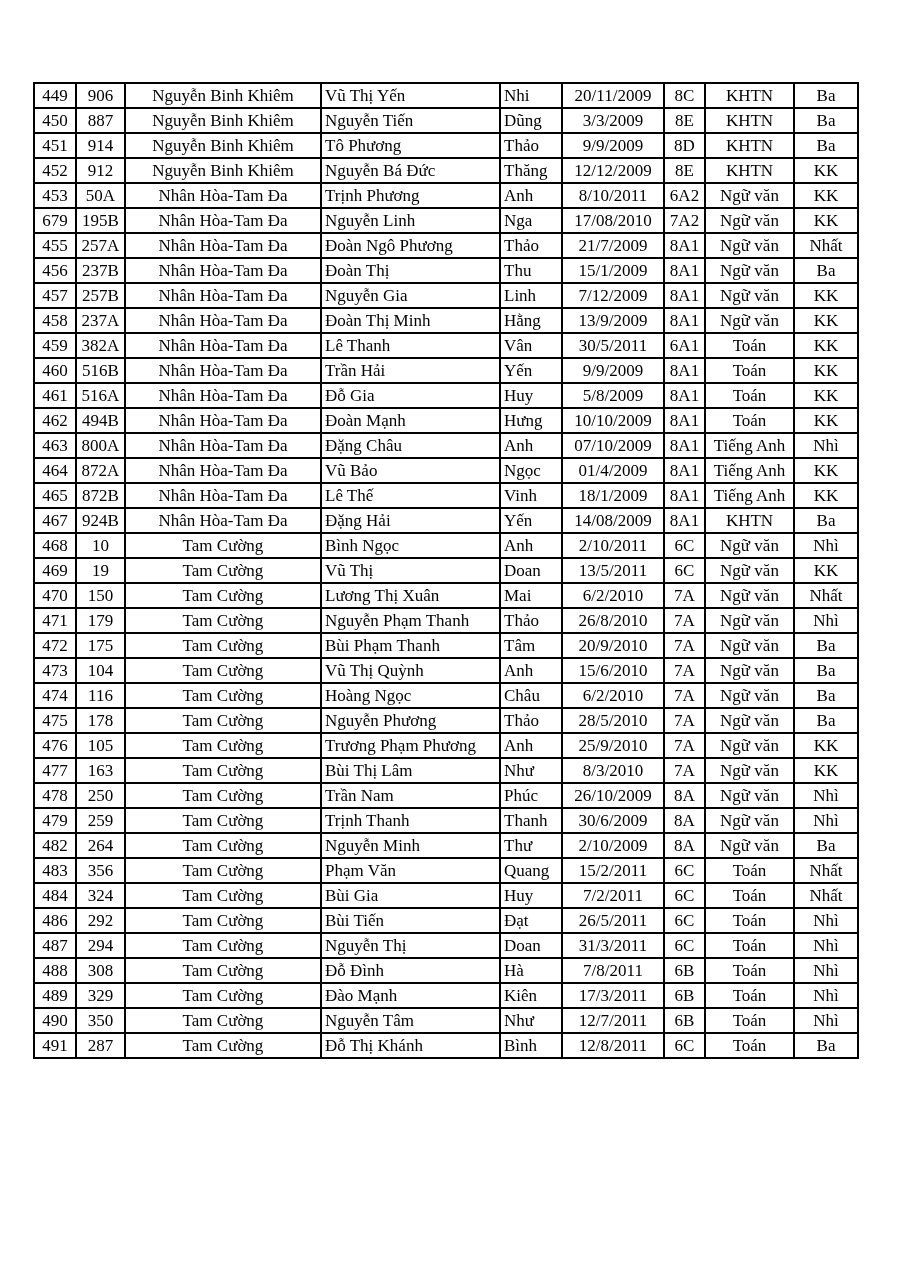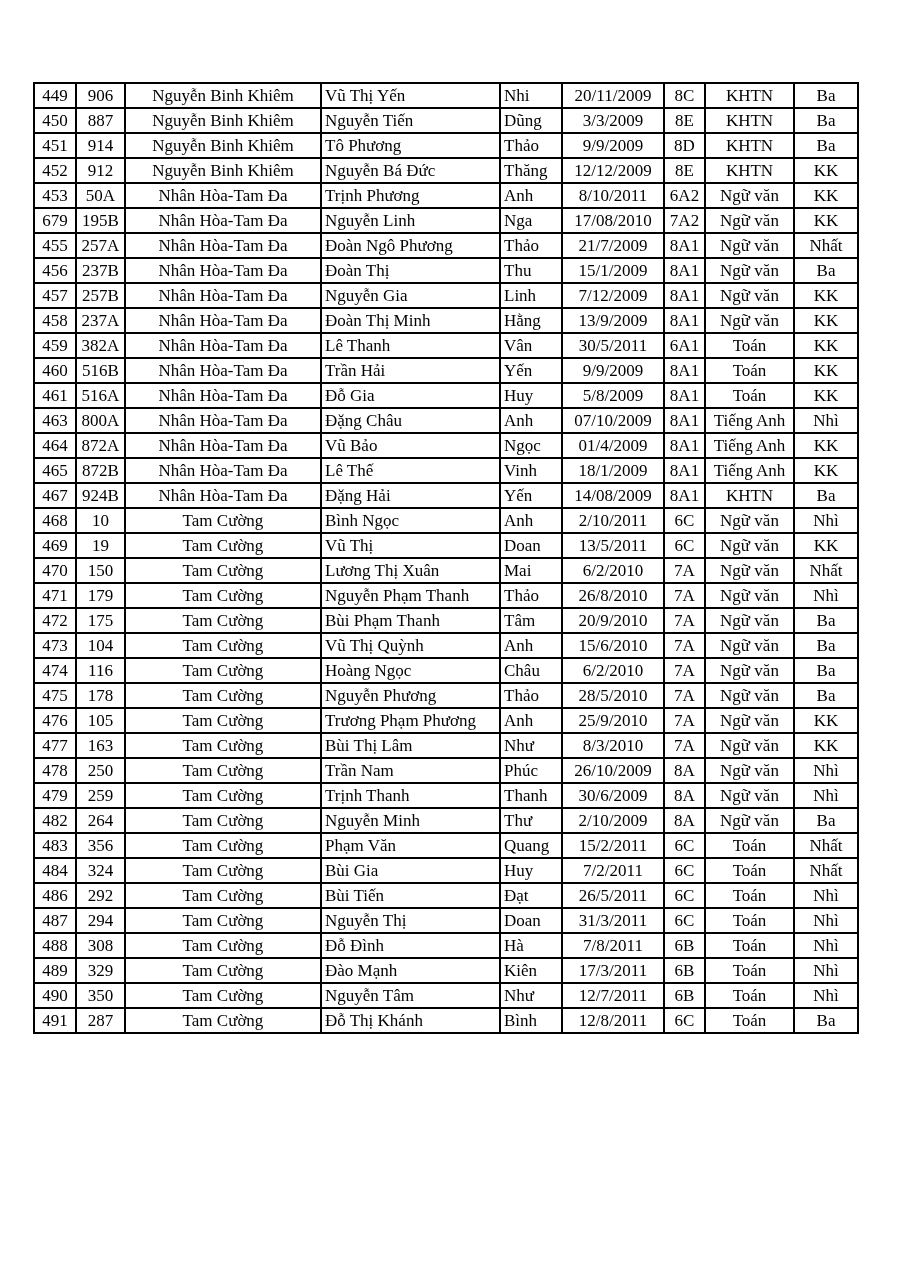--- a/index.html
+++ b/index.html
@@ -197,20 +197,31 @@
           <td class="col-1">516A</td>
           <td class="col-2">Nhân Hòa-Tam Đa</td>
           <td class="col-3">Đỗ Gia</td>
           <td class="col-4">Huy</td>
           <td class="col-5">5/8/2009</td>
           <td class="col-6">8A1</td>
           <td class="col-7">Toán</td>
           <td class="col-8">KK</td>
         </tr>
         <tr>
+          <td class="col-0">462</td>
+          <td class="col-1">494B</td>
+          <td class="col-2">Nhân Hòa-Tam Đa</td>
+          <td class="col-3">Đoàn Mạnh</td>
+          <td class="col-4">Hưng</td>
+          <td class="col-5">10/10/2009</td>
+          <td class="col-6">8A1</td>
+          <td class="col-7">Toán</td>
+          <td class="col-8">KK</td>
+        </tr>
+        <tr>
           <td class="col-0">463</td>
           <td class="col-1">800A</td>
           <td class="col-2">Nhân Hòa-Tam Đa</td>
           <td class="col-3">Đặng Châu</td>
           <td class="col-4">Anh</td>
           <td class="col-5">07/10/2009</td>
           <td class="col-6">8A1</td>
           <td class="col-7">Tiếng Anh</td>
           <td class="col-8">Nhì</td>
         </tr>

